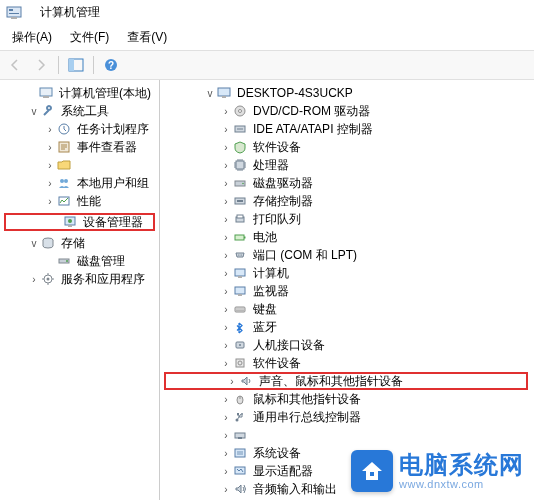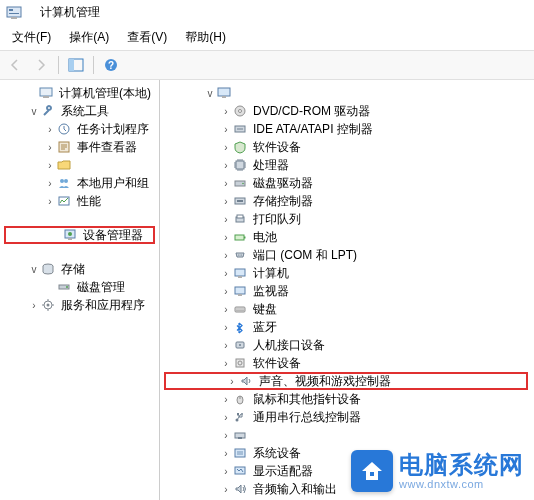--- a/index.html
+++ b/index.html
@@ -129,24 +129,23 @@
         <rect x="1" y="2" width="14" height="10" fill="#dbe7f5" stroke="#5a7fa8"></rect>
         <rect x="3" y="4" width="4" height="2" fill="#5a7fa8"></rect>
         <rect x="3" y="8" width="10" height="1" fill="#5a7fa8"></rect>
         <rect x="5" y="12" width="6" height="2" fill="#b0b0b0"></rect>
       </svg>
   </span>
   <span>计算机管理</span>
 </div>
 
 <div class="menubar">
+  <span class="menu-item">操作(A)</span>
   <span class="menu-item">文件(F)</span>
-  <span class="menu-item">操作(A)</span>
   <span class="menu-item">查看(V)</span>
-  <span class="menu-item">帮助(H)</span>
 </div>
 
 <div class="toolbar">
   <div class="tb-btn disabled">
     <svg width="14" height="14" viewBox="0 0 14 14">
         <path d="M9 2 L4 7 L9 12" stroke="#606060" stroke-width="1.5" fill="none"></path>
       </svg>
   </div>
   <div class="tb-btn disabled">
     <svg width="14" height="14" viewBox="0 0 14 14">
@@ -237,21 +236,21 @@
       <span class="indent"></span>
         <span class="expander">›</span>
       <span class="node-icon">
           <svg width="14" height="14" viewBox="0 0 14 14">
             <rect x="2" y="3" width="10" height="8" fill="none" stroke="#5a7fa8"></rect>
             <path d="M3 9 L5 6 L7 8 L11 4" stroke="#50a050" fill="none"></path>
           </svg>
         </span>
       <span class="node-label">性能</span>
     </div>
-    <div class="tree-node highlight-box" style="margin:16px 4px;">
+    <div class="tree-node highlight-box" style="margin:3px 4px;">
       <span class="indent"></span>
         <span class="expander"></span>
       <span class="node-icon">
           <svg width="14" height="14" viewBox="0 0 14 14">
             <rect x="2" y="2" width="10" height="8" fill="#d8e8f8" stroke="#5a7fa8"></rect>
             <rect x="5" y="10" width="4" height="2" fill="#b0b0b0"></rect>
             <circle cx="7" cy="6" r="2" fill="#50a050"></circle>
           </svg>
         </span>
       <span class="node-label">设备管理器</span>
@@ -293,20 +292,21 @@
   <div class="right-pane">
     <div class="tree-node">
       <span class="indent"></span>
       <span class="expander">v</span>
       <span class="node-icon">
           <svg width="14" height="14" viewBox="0 0 14 14">
             <rect x="1" y="2" width="12" height="8" fill="#d8e8f8" stroke="#5a7fa8"></rect>
             <rect x="5" y="10" width="4" height="2" fill="#b0b0b0"></rect>
           </svg>
         </span>
+      <span class="node-label">DESKTOP-4S3UCKP</span>
     </div>
     <div id="device-list">
         <div class="tree-node">
           <span class="indent"></span>
           <span class="indent"></span>
           <span class="expander">›</span>
           <span class="node-icon">
             <svg width="14" height="14" viewBox="0 0 14 14">
               <circle cx="7" cy="7" r="5" fill="#e0e0e0" stroke="#909090"></circle>
               <circle cx="7" cy="7" r="1.5" fill="#fff" stroke="#909090"></circle>
@@ -485,21 +485,21 @@
         <div class="tree-node highlight-box" style="margin: 0px 6px 0px 4px;">
           <span class="indent"></span>
           <span class="indent"></span>
           <span class="expander">›</span>
           <span class="node-icon">
             <svg width="14" height="14" viewBox="0 0 14 14">
               <path d="M3 6 L5 6 L8 3 L8 11 L5 8 L3 8 Z" fill="#d0d8e0" stroke="#708090"></path>
               <path d="M10 5 Q12 7 10 9" stroke="#708090" fill="none"></path>
             </svg>
           </span>
-          <span class="node-label">声音、视频和游戏控制器</span>
+          <span class="node-label">声音、鼠标和其他指针设备</span>
         </div>
         <div class="tree-node">
           <span class="indent"></span>
           <span class="indent"></span>
           <span class="expander">›</span>
           <span class="node-icon">
             <svg width="14" height="14" viewBox="0 0 14 14">
               <ellipse cx="7" cy="8" rx="3" ry="4" fill="#e0e0e0" stroke="#909090"></ellipse>
               <path d="M7 4 L7 7" stroke="#909090"></path>
             </svg>

